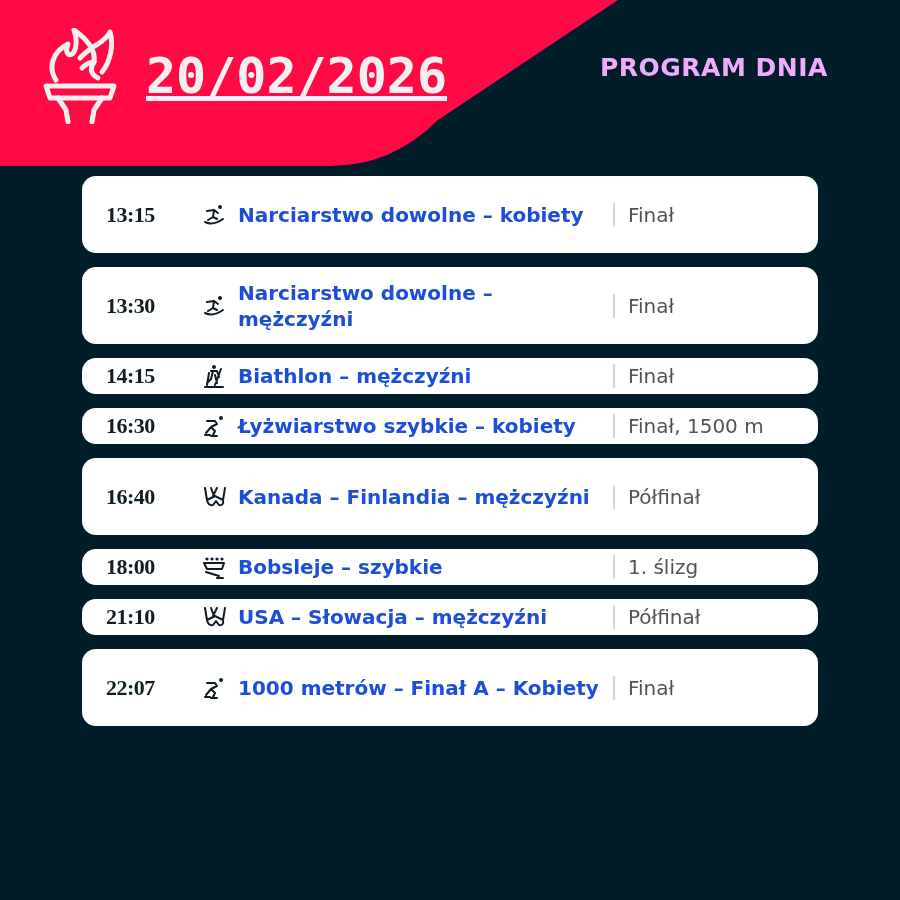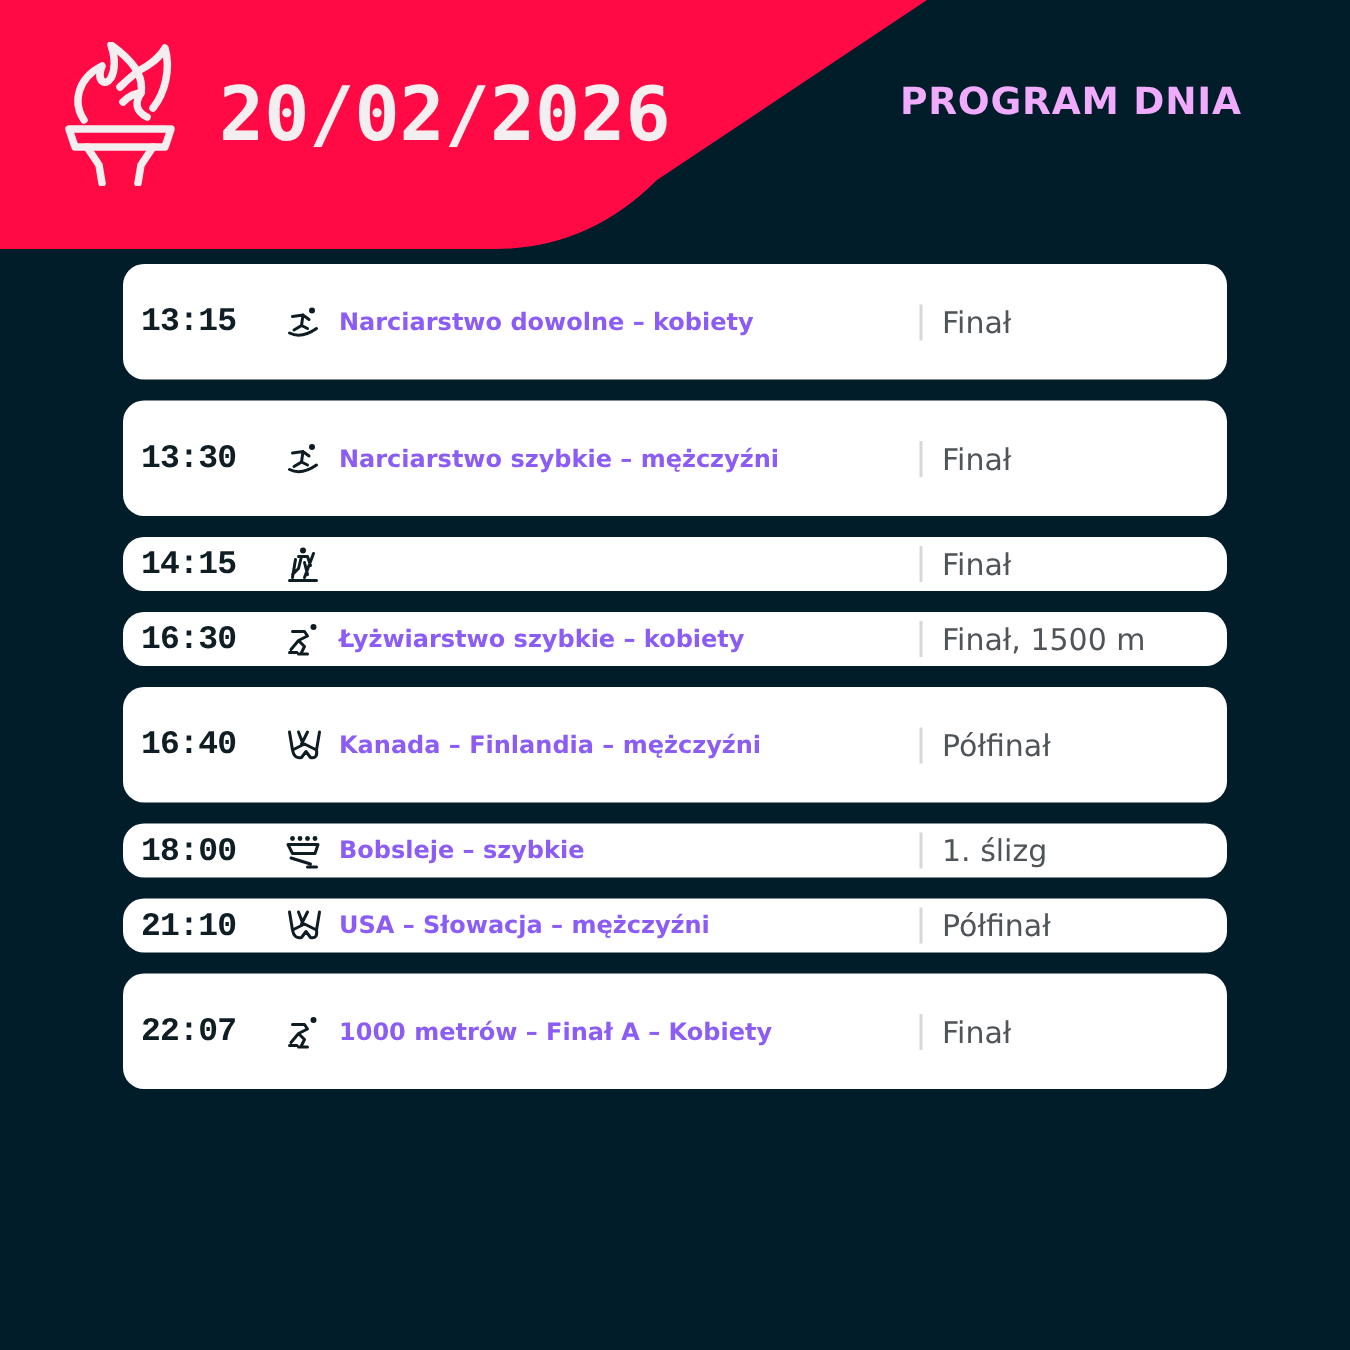--- a/index.html
+++ b/index.html
@@ -16,20 +16,21 @@
       position: absolute; left: 42px; top: 28px; width: 76px; height: 96px;
     }
     .date {
       position: absolute; left: 146px; top: 44px;
       font-family: "DejaVu Sans Mono", monospace;
       font-weight: bold;
       font-size: 50px;
       letter-spacing: 0px;
       color: #f3eef0;
       line-height: 64px;
+      text-decoration: underline;
     }
     .program {
       position: absolute; left: 600px; top: 52px;
       font-family: "DejaVu Sans", sans-serif;
       font-weight: bold;
       font-size: 25px;
       color: #f0abfc;
       line-height: 32px;
       letter-spacing: 0.5px;
     }
@@ -40,35 +41,35 @@
     .card {
       background: #ffffff;
       border-radius: 14px;
       display: flex; align-items: center;
       position: relative;
       box-sizing: border-box;
     }
     .card.tall { height: 77px; }
     .card.short { height: 36px; }
     .time {
-      width: 100px; margin-left: 12px;
-      font-family: Liberation Mono, monospace;
+      width: 100px; margin-left: 24px;
+      font-family: Liberation Serif, serif;
       font-weight: bold; font-size: 22px;
       color: #0f1d24; letter-spacing: -0.5px;
     }
     .icon {
       width: 28px; height: 28px; margin-left: -6px;
       display: flex; align-items: center; justify-content: center;
     }
     .icon svg { width: 26px; height: 26px; }
     .event {
       margin-left: 10px; width: 368px;
       font-family: "DejaVu Sans", sans-serif;
-      font-weight: bold; font-size: 16px;
-      line-height: 26px; color: #8b5cf6;
+      font-weight: bold; font-size: 20px;
+      line-height: 26px; color: #1d4ed8;
     }
     .divider {
       position: absolute; left: 531px; width: 2px; height: 24px;
       background: #d4d8da;
       top: 50%; transform: translateY(-50%);
     }
     .phase {
       position: absolute; left: 546px;
       top: 50%; transform: translateY(-50%);
       font-family: "DejaVu Sans", sans-serif;
@@ -111,33 +112,34 @@
   </div>
 
   <div class="card tall">
     <div class="time">13:30</div>
     <div class="icon">
       <svg viewBox="0 0 26 26" fill="none" stroke="#0e1c23" stroke-width="2" stroke-linecap="round">
           <circle cx="19" cy="5" r="2" fill="#0e1c23" stroke="none"></circle>
           <path d="M6 9 L13 8 L17 11 M13 8 L12 15 L7 18 M12 15 L16 17 M4 20 Q12 24 22 17"></path>
         </svg>
     </div>
-    <div class="event">Narciarstwo szybkie – mężczyźni</div>
+    <div class="event">Narciarstwo dowolne – mężczyźni</div>
     <div class="divider"></div>
     <div class="phase">Finał</div>
   </div>
 
   <div class="card short">
     <div class="time">14:15</div>
     <div class="icon">
       <svg viewBox="0 0 26 26" fill="none" stroke="#0e1c23" stroke-width="2" stroke-linecap="round" stroke-linejoin="round">
           <circle cx="13" cy="4" r="2" fill="#0e1c23" stroke="none"></circle>
           <path d="M10 8 L16 8 L18 14 M12 8 L10 16 L6 20 M14 12 L16 20 M4 24 H22 M20 6 L14 22 M8 10 L6 22"></path>
         </svg>
     </div>
+    <div class="event">Biathlon – mężczyźni</div>
     <div class="divider"></div>
     <div class="phase">Finał</div>
   </div>
 
   <div class="card short">
     <div class="time">16:30</div>
     <div class="icon">
       <svg viewBox="0 0 26 26" fill="none" stroke="#0e1c23" stroke-width="2" stroke-linecap="round" stroke-linejoin="round">
           <circle cx="20" cy="5" r="2" fill="#0e1c23" stroke="none"></circle>
           <path d="M6 8 L14 8 L16 11 L10 14 L14 18 L12 22 M10 14 L5 20 M4 22 H9 M10 23 H16"></path>

